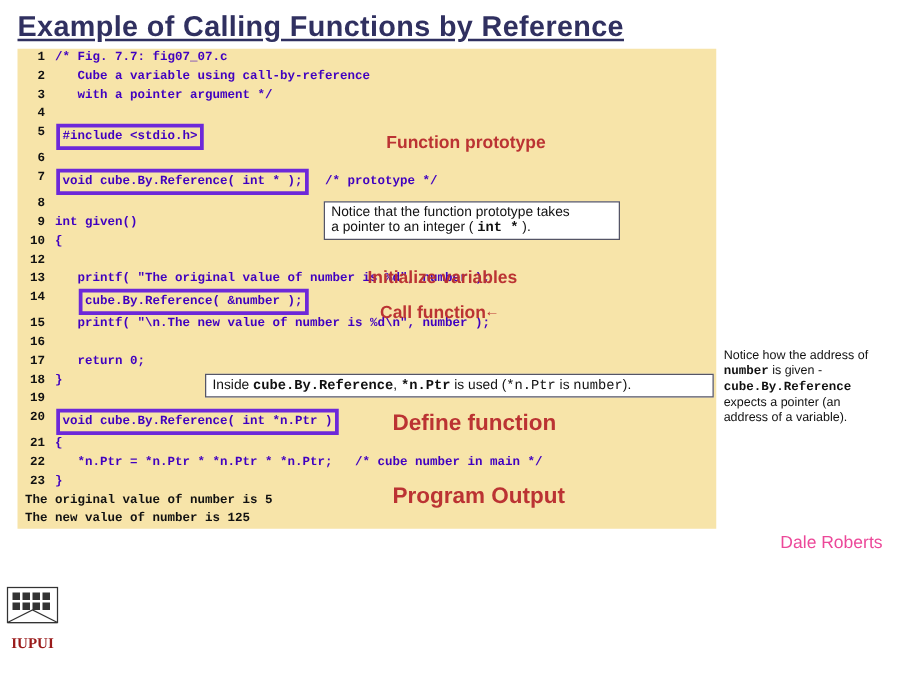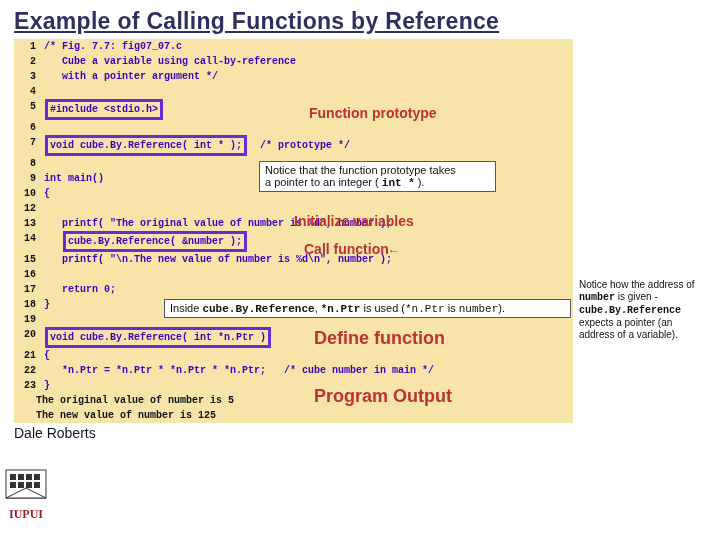--- a/index.html
+++ b/index.html
@@ -4,27 +4,27 @@
 <style>
 body{margin:0;font-family:Arial,Helvetica,sans-serif;width:720px;height:540px;background:#fff;overflow:hidden}
 .wrap{padding:8px 14px 0 14px}
 .title{font-size:23px;font-weight:bold;color:#303060;letter-spacing:.3px;margin-bottom:4px}
 .title .u{text-decoration:underline}
 .main{position:relative;display:flex}
 .codeblock{background:#f7e4a9;width:563px;font-family:"Courier New",monospace;font-size:10px;font-weight:bold;color:#4000c0;line-height:15px;position:relative}
 .ln{display:flex}
 .num{width:22px;text-align:right;color:#111;padding-right:8px;flex-shrink:0}
 .ct{white-space:pre;position:relative;color:#4000c0}
-.outln{padding-left:22px;color:#111}
+.outln{padding-left:6px;color:#111}
 .box{position:absolute;background:#fff;border:1px solid #556;font-family:Arial,Helvetica,sans-serif;font-weight:normal;color:#111;font-size:11px;padding:2px 5px;line-height:12px}
 .lbl{position:absolute;font-family:Arial,Helvetica,sans-serif;font-weight:bold;color:#b33}
 .inlinebox{display:inline-block;border:3px solid #6d28d9;padding:0 2px;margin:0 1px}
 .side{margin-left:6px;width:128px;font-size:10px;font-family:Arial,Helvetica,sans-serif;color:#111;padding-top:240px;line-height:12px}
 .side .m{font-family:"Courier New",monospace;font-weight:bold;font-size:10px}
-.footer{text-align:left;font-size:14px;color:#0f172a;margin-top:2px}
+.footer{text-align:right;font-size:14px;color:#ec4899;margin-top:2px}
 .logo{position:absolute;left:4px;bottom:12px;width:44px}
 .arrow{position:absolute;color:#b33;font-size:12px;font-weight:bold}
 </style>
 </head>
 <body>
 
 <div class="wrap">
 <div class="title"><span class="u">Example of Calling Functions by Reference</span></div>
 
 <div class="main">
@@ -56,21 +56,21 @@
 <div class="ln">
           <span class="num">7</span>
           <span class="ct"><span class="inlinebox">void cube.By.Reference( int * );</span>  <span>/* prototype */</span></span>
         </div>
 <div class="ln">
           <span class="num">8</span>
           <span class="ct"></span>
         </div>
 <div class="ln">
           <span class="num">9</span>
-          <span class="ct">int main()</span>
+          <span class="ct">int given()</span>
         </div>
 <div class="ln">
           <span class="num">10</span>
           <span class="ct">{</span>
         </div>
 <div class="ln">
           <span class="num">12</span>
           <span class="ct"></span>
         </div>
 <div class="ln">

